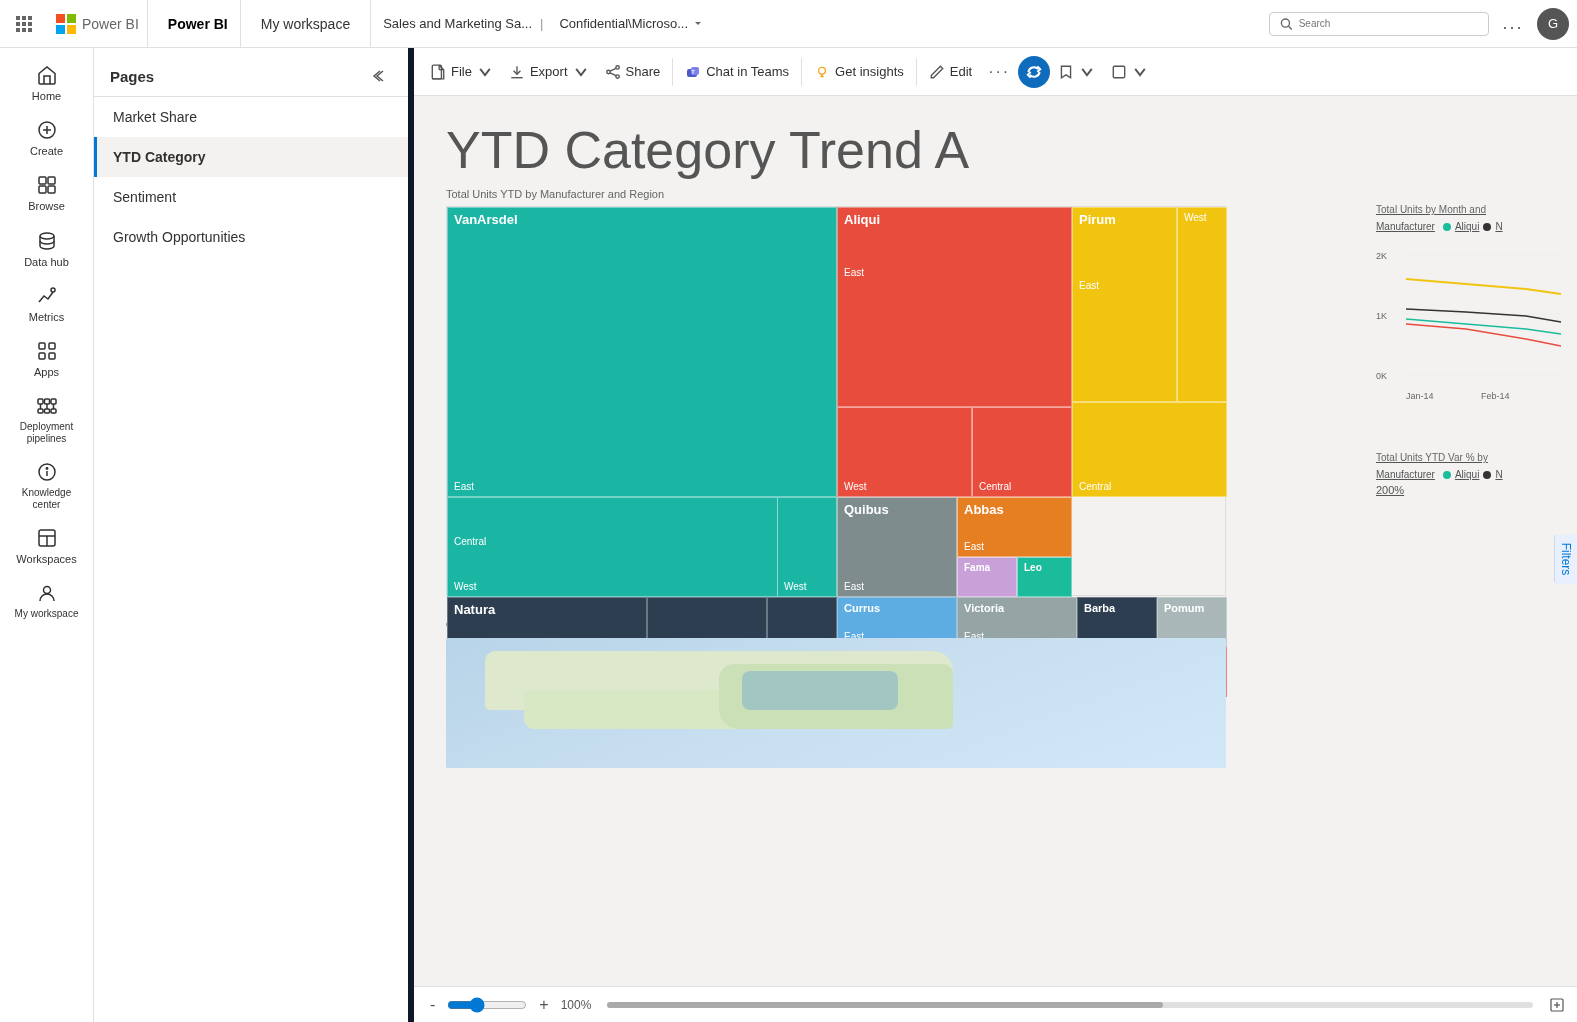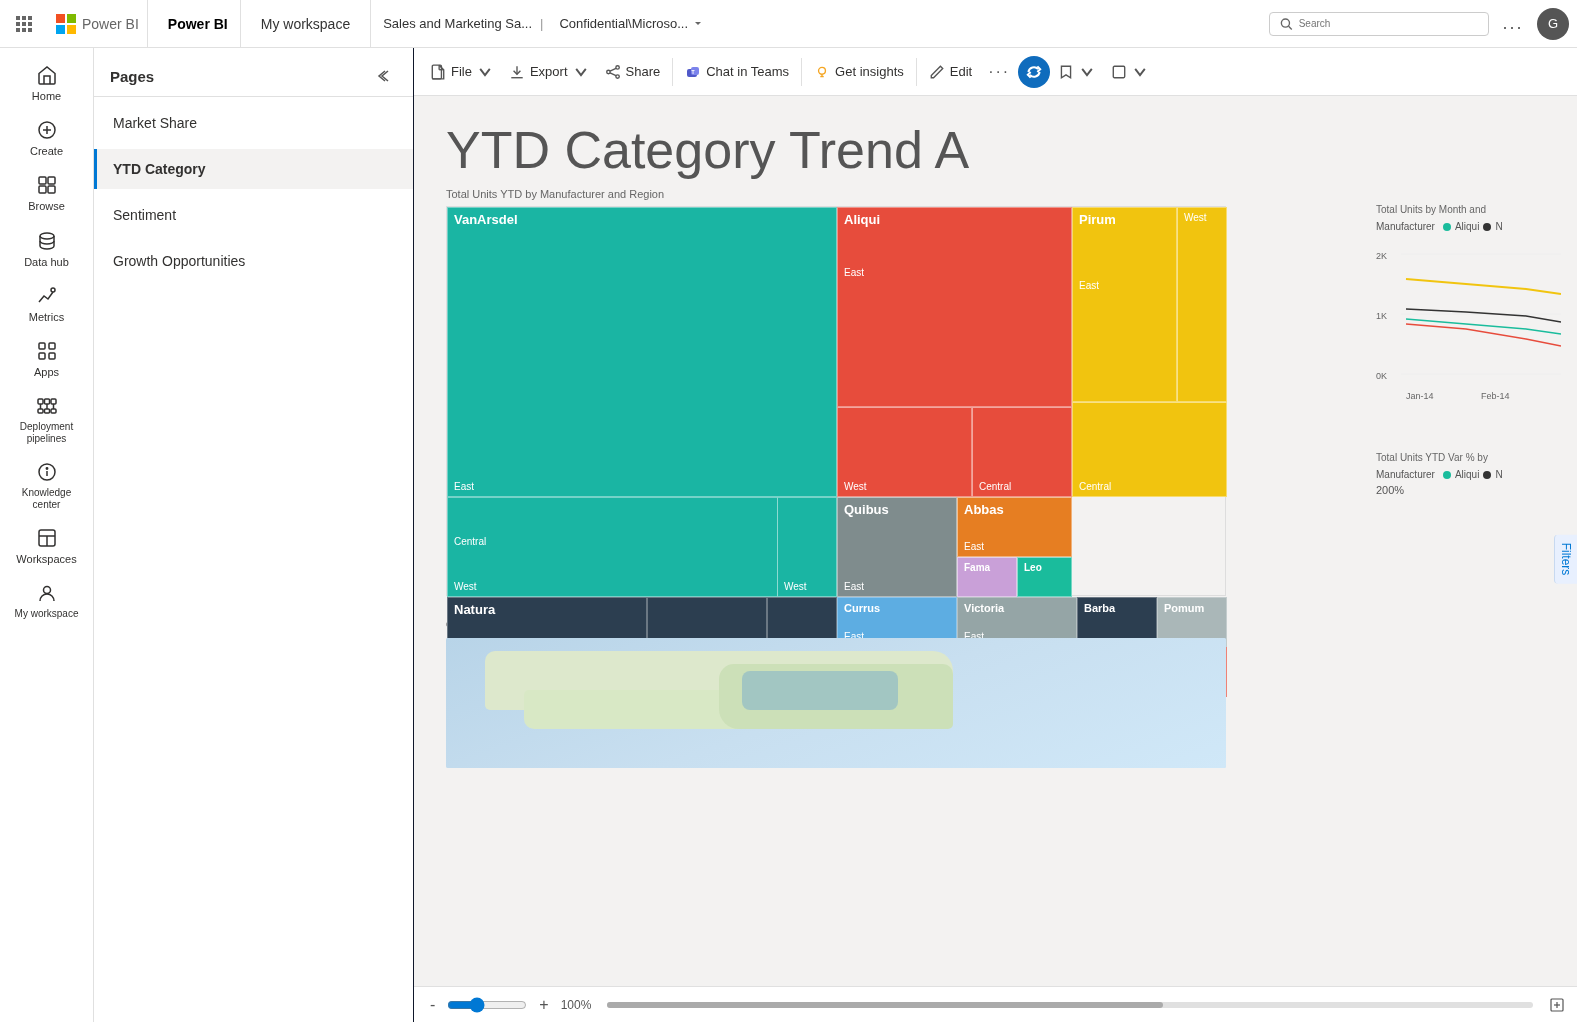--- a/index.html
+++ b/index.html
@@ -48,22 +48,22 @@
       display: flex; flex-direction: column; align-items: center;
       justify-content: center; width: 80px; padding: 8px 4px;
       border-radius: 6px; cursor: pointer; gap: 4px;
       text-align: center; color: #323130;
     }
     .sidebar-item svg { width: 22px; height: 22px; }
     .sidebar-label { font-size: 11px; color: #323130; line-height: 1.2; }
 
     
     .pages-panel {
-      width: 320px; background: #fff; border-right: 1px solid #0f172a;
-      display: flex; flex-direction: column; gap: 6px;
+      width: 320px; background: #fff; border-right: 6px solid #0f172a;
+      display: flex; flex-direction: column;
     }
     .pages-header {
       display: flex; align-items: center; justify-content: space-between;
       padding: 16px 16px 8px 16px; border-bottom: 1px solid #e0e0e0;
     }
     .pages-title { font-size: 15px; font-weight: 600; color: #323130; }
     .pages-collapse-btn { cursor: pointer; padding: 4px; border-radius: 4px; display: flex; align-items: center; }
     .page-item {
       padding: 12px 16px; cursor: pointer; font-size: 14px; color: #323130;
       border-left: 3px solid transparent;
@@ -540,21 +540,21 @@
                     </div>
                     <div class="tm-cell" style="position:relative;height:50px;background:#e74c3c;border:1px solid rgba(255,255,255,0.3);">
                       <span class="tm-cell-name" style="font-size:11px;">Salvus</span>
                     </div>
                   </div>
                 </div>
 
               </div>
             </div>
 
-            <div style="width:185px; font-size:10px; color:#555; padding-top: 16px;">
+            <div style="width:185px; font-size:10px; color:#555; padding-top: 16px; text-decoration: underline;">
               <div class="right-panel-title" style="font-size:10px;color:#666;margin-bottom:6px;">Total Units by Month and</div>
               <div class="right-legend">
                 <span style="margin-right:4px;">Manufacturer</span>
                 <span class="legend-dot" style="background:#1abc9c;"></span>
                 <span>Aliqui</span>
                 <span class="legend-dot" style="background:#333;"></span>
                 <span>N</span>
               </div>
 
               

